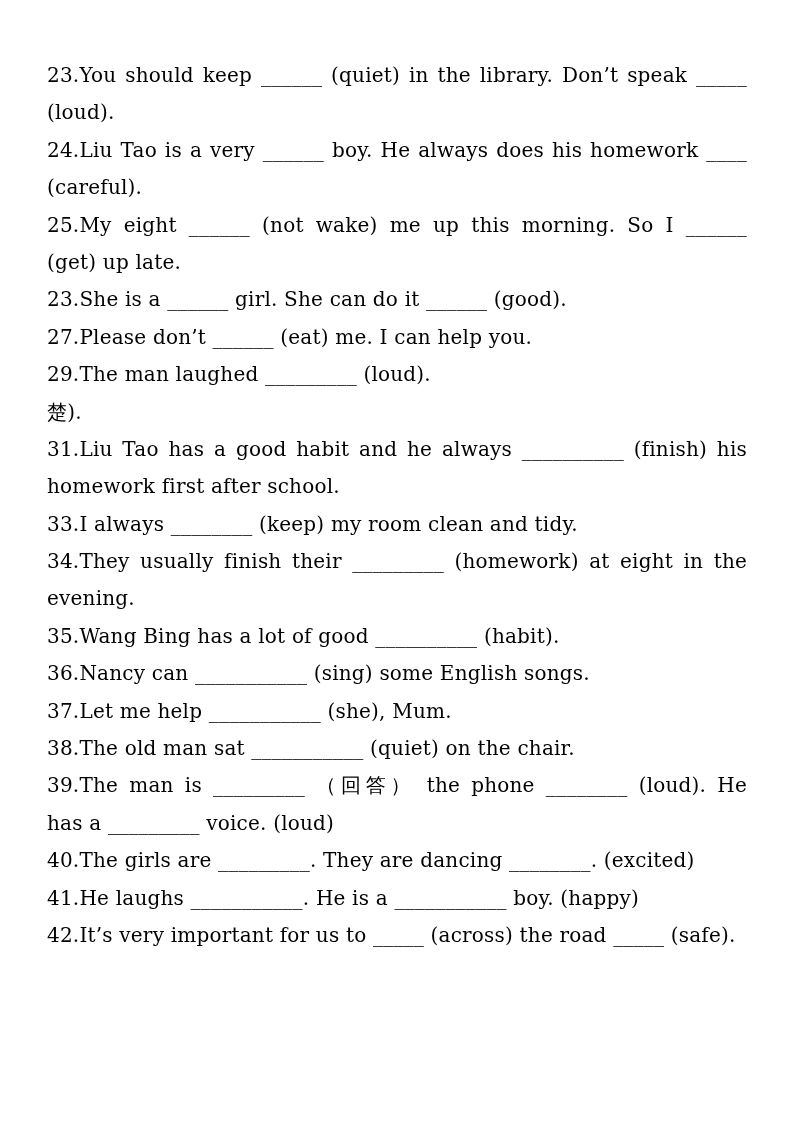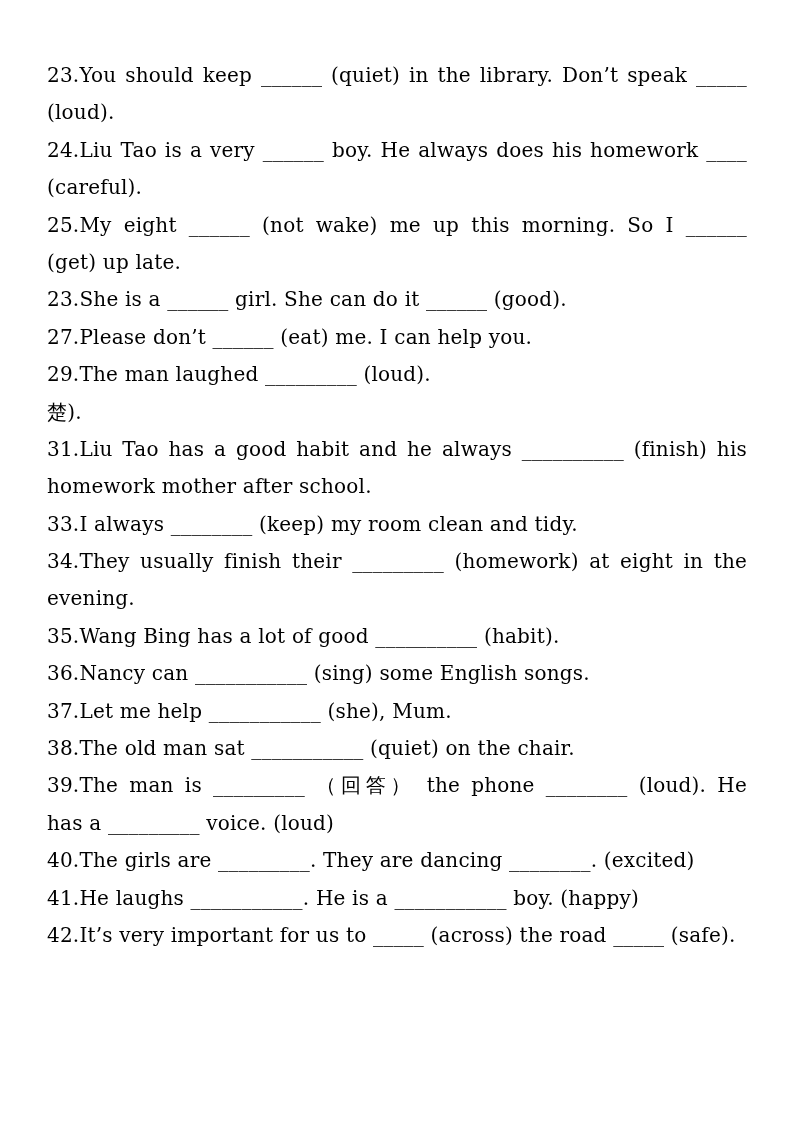--- a/index.html
+++ b/index.html
@@ -69,21 +69,21 @@
   <div>
     <div class="line"><span class="qnum">29.</span><span>The man laughed _________ (loud).</span></div>
   </div>
 
   <div>
     <div class="line"><span>楚).</span></div>
   </div>
 
   <div>
     <div class="line stretch"><span class="qnum">31.</span><span>Liu Tao has a good habit and he always __________ (finish) his</span></div>
-    <div class="line"><span>homework mother after school.</span></div>
+    <div class="line"><span>homework first after school.</span></div>
   </div>
 
 
   <div>
     <div class="line"><span class="qnum">33.</span><span>I always ________ (keep) my room clean and tidy.</span></div>
   </div>
 
   <div>
     <div class="line stretch"><span class="qnum">34.</span><span>They usually finish their _________ (homework) at eight in the</span></div>
     <div class="line"><span>evening.</span></div>

